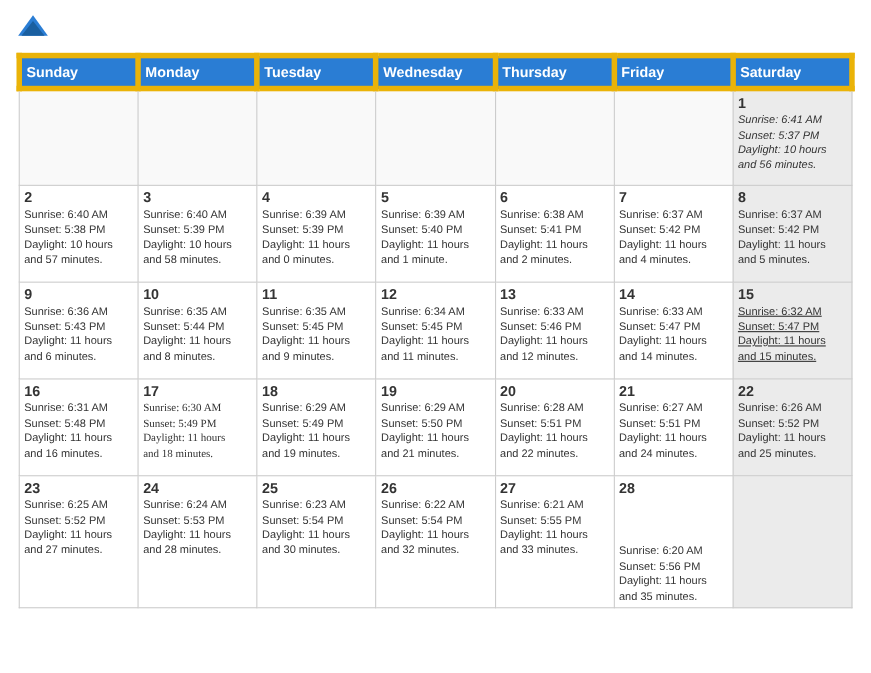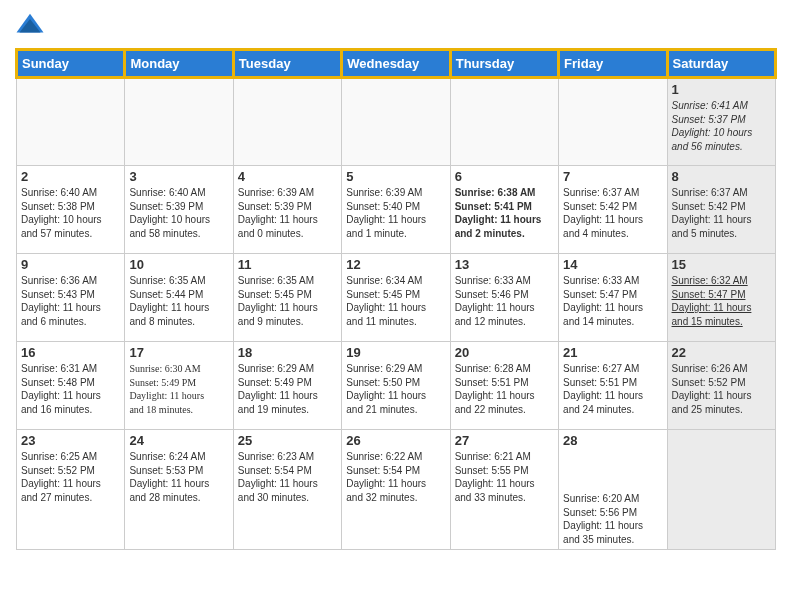--- a/index.html
+++ b/index.html
@@ -8,21 +8,21 @@
     .header { display: flex; justify-content: space-between; align-items: flex-start; margin-bottom: 8px; }
     .logo { display: flex; align-items: center; }
     .logo-text { display: flex; flex-direction: column; }
     .logo-general { font-size: 18px; font-weight: bold; color: #333; }
     .logo-blue { font-size: 18px; font-weight: bold; color: #1a6ab5; }
     .logo-icon { width: 30px; height: 30px; margin-right: 4px; }
     .title-block { text-align: right; }
     .main-title { font-size: 32px; font-weight: normal; color: #333; }
     .subtitle { font-size: 16px; color: #555; }
     table { width: 100%; border-collapse: collapse; table-layout: fixed; }
-    thead th { background-color: #2a7dd4; color: white; padding: 5px 4px; font-size: 13px; font-weight: bold; text-align: left; border: 3px solid #eab308; }
+    thead th { background-color: #2a7dd4; color: white; padding: 5px 4px; font-size: 13px; font-weight: bold; text-align: left; border: 5px solid #eab308; }
     td { border: 1px solid #ccc; vertical-align: top; padding: 3px 4px; font-size: 10px; color: #333; height: 88px; }
     td.empty { background: #f9f9f9; }
     td.shaded { background: #ebebeb; }
     .day-num { font-size: 13px; font-weight: bold; color: #333; margin-bottom: 2px; }
     .day-info { font-size: 10px; line-height: 1.35; color: #333; }
   </style>
 </head>
 <body>
 
 <div class="container">
@@ -95,21 +95,21 @@
           </td>
           <td>
             <div class="day-num">5</div>
             <div class="day-info" style="white-space: pre-line;">Sunrise: 6:39 AM
 Sunset: 5:40 PM
 Daylight: 11 hours
 and 1 minute.</div>
           </td>
           <td>
             <div class="day-num">6</div>
-            <div class="day-info" style="white-space: pre-line; font-weight: bold;">Sunrise: 6:38 AM
+            <div class="day-info" style="white-space: pre-line;">Sunrise: 6:38 AM
 Sunset: 5:41 PM
 Daylight: 11 hours
 and 2 minutes.</div>
           </td>
           <td>
             <div class="day-num">7</div>
             <div class="day-info" style="white-space: pre-line;">Sunrise: 6:37 AM
 Sunset: 5:42 PM
 Daylight: 11 hours
 and 4 minutes.</div>

